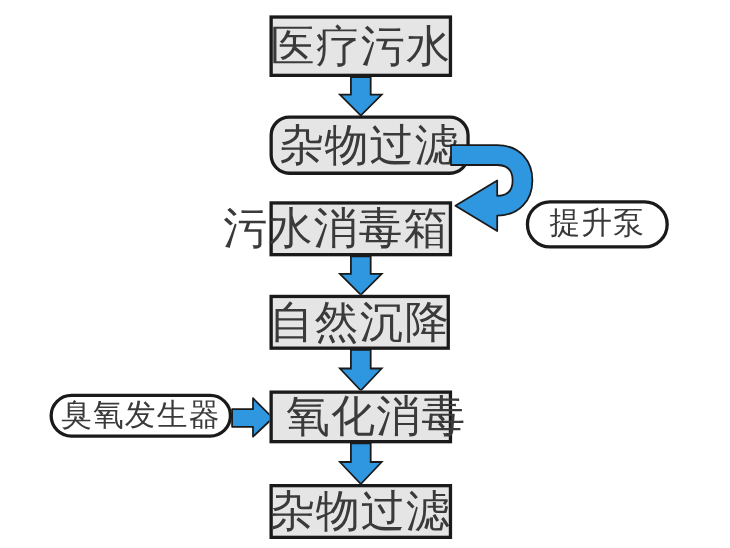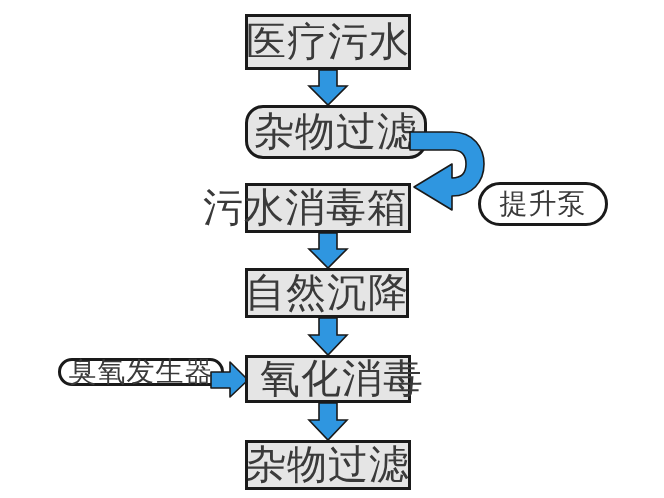--- a/index.html
+++ b/index.html
@@ -99,21 +99,21 @@
   </svg>
 
   <div class="node-box" style="left:245px; top:268px; width:164px; height:50px;">
     <span>自然沉降</span>
   </div>
 
   <svg class="arrow-svg" style="left:309px; top:318px;" width="38" height="38" viewBox="0 0 38 38">
     <polygon points="10,0 28,0 28,17 38,17 19,37 0,17 10,17" fill="#2f96e0" stroke="#1a1a1a" stroke-width="1.6"></polygon>
   </svg>
 
-  <div class="node-round" style="left:58px; top:358px; width:166px; height:28px;">
+  <div class="node-round" style="left:45px; top:358px; width:166px; height:40px;">
     <span>臭氧发生器</span>
   </div>
 
   <svg class="arrow-svg" style="left:211px; top:362px;" width="38" height="36" viewBox="0 0 38 36">
     <polygon points="0,10 19,10 19,0 37,18 19,35 19,26 0,26" fill="#2f96e0" stroke="#1a1a1a" stroke-width="1.6" stroke-linejoin="round"></polygon>
   </svg>
 
   <div class="node-box" style="left:245px; top:355px; width:166px; height:48px;padding-left:28px;">
     <span>氧化消毒</span>
   </div>

